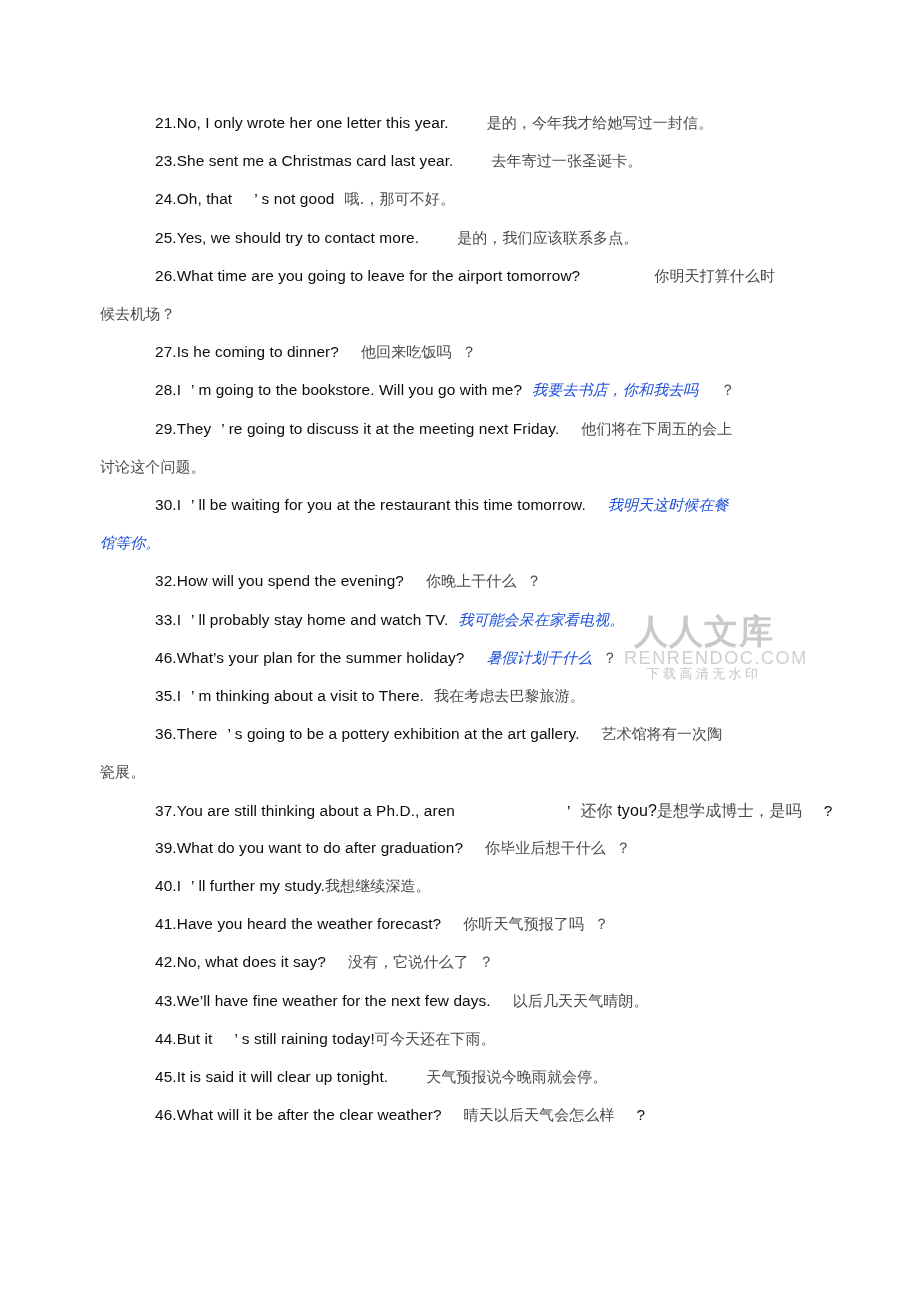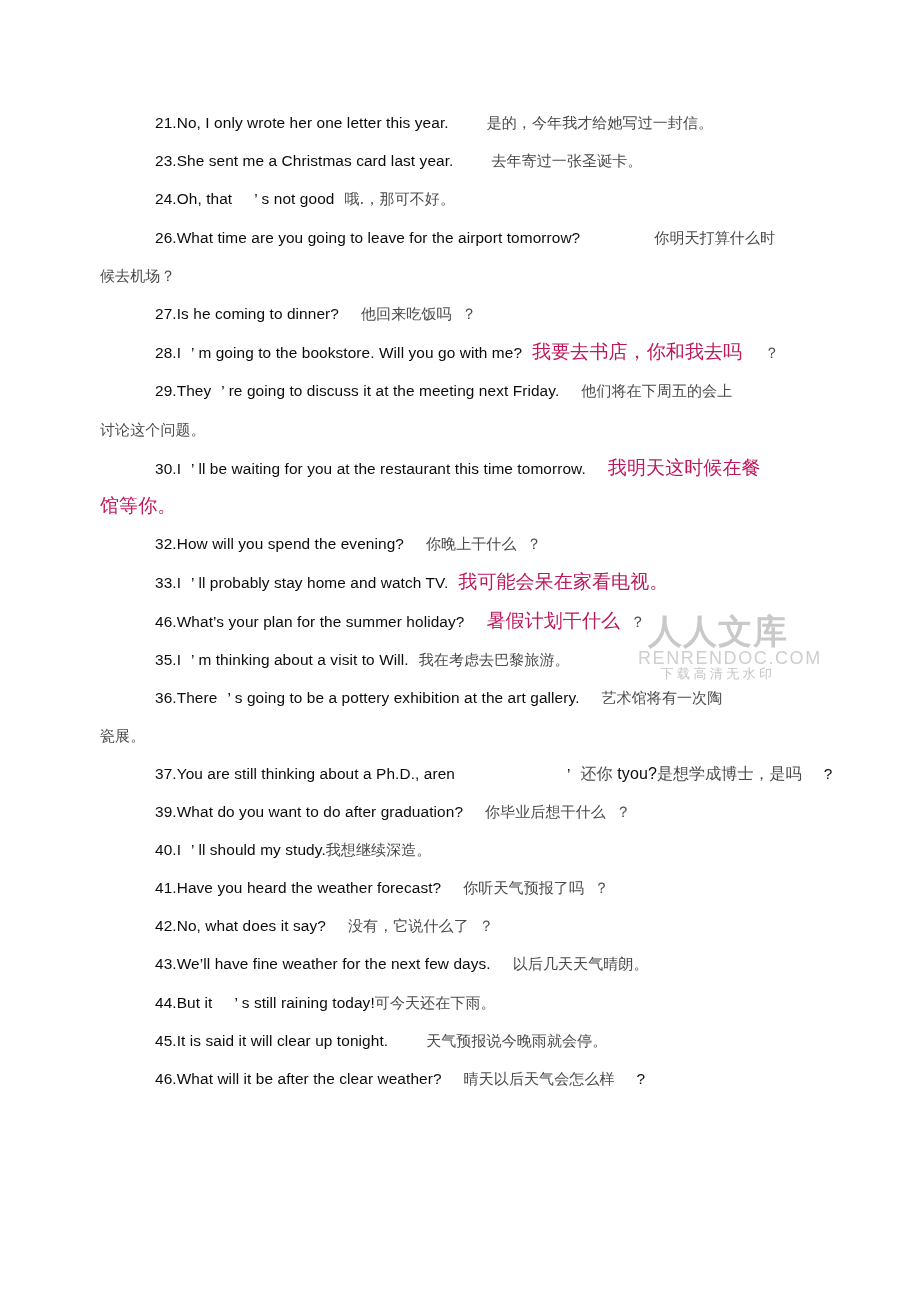--- a/index.html
+++ b/index.html
@@ -52,40 +52,41 @@
     font-size: 15.4px;
     color: #0b0b0b;
   }
   .zh {
     font-family: "DejaVu Sans", "Liberation Sans", sans-serif;
     font-size: 15px;
     color: #4a4a4a;
   }
   .zh-dark {
     font-family: "DejaVu Sans", "Liberation Sans", sans-serif;
-    font-size: 19px;
-    color: #be185d;
+    font-size: 15px;
+    color: #1d4ed8;
+    font-style: italic;
   }
   .small {
     font-size: 16px;
   }
   .gap-s  { display: inline-block; width: 10px; }
   .gap-m  { display: inline-block; width: 22px; }
   .gap-l  { display: inline-block; width: 38px; }
   .gap-xl { display: inline-block; width: 74px; }
   .gap-xxl{ display: inline-block; width: 112px; }
   .apos {
     font-family: "Liberation Sans", "DejaVu Sans", sans-serif;
     font-size: 15.4px;
   }
 
   
   #watermark {
     position: absolute;
-    left: 638px;
+    left: 624px;
     top: 612px;
     width: 160px;
     text-align: center;
     pointer-events: none;
     user-select: none;
   }
   #watermark .wm-cn {
     font-family: "DejaVu Sans", "Liberation Sans", sans-serif;
     font-size: 34px;
     font-weight: bold;
@@ -113,37 +114,38 @@
 </style>
 </head>
 <body>
 
 <div id="page">
 
   <div id="content">
       <div class="line indent"><span class="en">21.No, I only wrote her one letter this year.</span><span class="gap-l"></span><span class="zh">是的，今年我才给她写过一封信。</span></div>
       <div class="line indent"><span class="en">23.She sent me a Christmas card last year.</span><span class="gap-l"></span><span class="zh">去年寄过一张圣诞卡。</span></div>
       <div class="line indent"><span class="en">24.Oh, that</span><span class="gap-m"></span><span class="apos">’</span><span class="en"> s not good</span><span class="gap-s"></span><span class="zh">哦.，那可不好。</span></div>
+      <div class="line indent"><span class="en">25.Yes, we should try to contact more.</span><span class="gap-l"></span><span class="zh">是的，我们应该联系多点。</span></div>
       <div class="line indent"><span class="en">26.What time are you going to leave for the airport tomorrow?</span><span class="gap-xl"></span><span class="zh">你明天打算什么时</span></div>
       <div class="line cont"><span class="zh">候去机场？</span></div>
       <div class="line indent"><span class="en">27.Is he coming to dinner?</span><span class="gap-m"></span><span class="zh">他回来吃饭吗</span><span class="gap-s"></span><span class="zh">？</span></div>
       <div class="line indent"><span class="en">28.I</span><span class="gap-s"></span><span class="apos">’</span><span class="en"> m going to the bookstore. Will you go with me?</span><span class="gap-s"></span><span class="zh-dark">我要去书店，你和我去吗</span><span class="gap-m"></span><span class="zh">？</span></div>
       <div class="line indent"><span class="en">29.They</span><span class="gap-s"></span><span class="apos">’</span><span class="en"> re going to discuss it at the meeting next Friday.</span><span class="gap-m"></span><span class="zh">他们将在下周五的会上</span></div>
       <div class="line cont"><span class="zh">讨论这个问题。</span></div>
       <div class="line indent"><span class="en">30.I</span><span class="gap-s"></span><span class="apos">’</span><span class="en"> ll be waiting for you at the restaurant this time tomorrow.</span><span class="gap-m"></span><span class="zh-dark">我明天这时候在餐</span></div>
       <div class="line cont"><span class="zh-dark">馆等你。</span></div>
       <div class="line indent"><span class="en">32.How will you spend the evening?</span><span class="gap-m"></span><span class="zh">你晚上干什么</span><span class="gap-s"></span><span class="zh">？</span></div>
       <div class="line indent"><span class="en">33.I</span><span class="gap-s"></span><span class="apos">’</span><span class="en"> ll probably stay home and watch TV.</span><span class="gap-s"></span><span class="zh-dark">我可能会呆在家看电视。</span></div>
       <div class="line indent"><span class="en">46.What</span><span class="apos">’</span><span class="en">s your plan for the summer holiday?</span><span class="gap-m"></span><span class="zh-dark">暑假计划干什么</span><span class="gap-s"></span><span class="zh">？</span></div>
-      <div class="line indent"><span class="en">35.I</span><span class="gap-s"></span><span class="apos">’</span><span class="en"> m thinking about a visit to Will.</span><span class="gap-s"></span><span class="zh">我在考虑去巴黎旅游。</span></div>
+      <div class="line indent"><span class="en">35.I</span><span class="gap-s"></span><span class="apos">’</span><span class="en"> m thinking about a visit to There.</span><span class="gap-s"></span><span class="zh">我在考虑去巴黎旅游。</span></div>
       <div class="line indent"><span class="en">36.There</span><span class="gap-s"></span><span class="apos">’</span><span class="en"> s going to be a pottery exhibition at the art gallery.</span><span class="gap-m"></span><span class="zh">艺术馆将有一次陶</span></div>
       <div class="line cont"><span class="zh">瓷展。</span></div>
       <div class="line indent"><span class="en">37.You are still thinking about a Ph.D., aren</span><span class="gap-xxl"></span><span class="apos small">’</span><span class="gap-s"></span><span class="zh small">还你</span><span class="en small"> tyou?</span><span class="zh small">是想学成博士，是吗</span><span class="gap-m"></span><span class="en">?</span></div>
       <div class="line indent"><span class="en">39.What do you want to do after graduation?</span><span class="gap-m"></span><span class="zh">你毕业后想干什么</span><span class="gap-s"></span><span class="zh">？</span></div>
-      <div class="line indent"><span class="en">40.I</span><span class="gap-s"></span><span class="apos">’</span><span class="en"> ll should my study.</span><span class="zh">我想继续深造。</span></div>
+      <div class="line indent"><span class="en">40.I</span><span class="gap-s"></span><span class="apos">’</span><span class="en"> ll further my study.</span><span class="zh">我想继续深造。</span></div>
       <div class="line indent"><span class="en">41.Have you heard the weather forecast?</span><span class="gap-m"></span><span class="zh">你听天气预报了吗</span><span class="gap-s"></span><span class="zh">？</span></div>
       <div class="line indent"><span class="en">42.No, what does it say?</span><span class="gap-m"></span><span class="zh">没有，它说什么了</span><span class="gap-s"></span><span class="zh">？</span></div>
       <div class="line indent"><span class="en">43.We</span><span class="apos">’</span><span class="en">ll have fine weather for the next few days.</span><span class="gap-m"></span><span class="zh">以后几天天气晴朗。</span></div>
       <div class="line indent"><span class="en">44.But it</span><span class="gap-m"></span><span class="apos">’</span><span class="en"> s still raining today!</span><span class="zh">可今天还在下雨。</span></div>
       <div class="line indent"><span class="en">45.It is said it will clear up tonight.</span><span class="gap-l"></span><span class="zh">天气预报说今晚雨就会停。</span></div>
       <div class="line indent"><span class="en">46.What will it be after the clear weather?</span><span class="gap-m"></span><span class="zh">晴天以后天气会怎么样</span><span class="gap-m"></span><span class="en">?</span></div>
     </div>
 
   <div id="watermark">
     <div class="wm-cn">人人文库</div>

